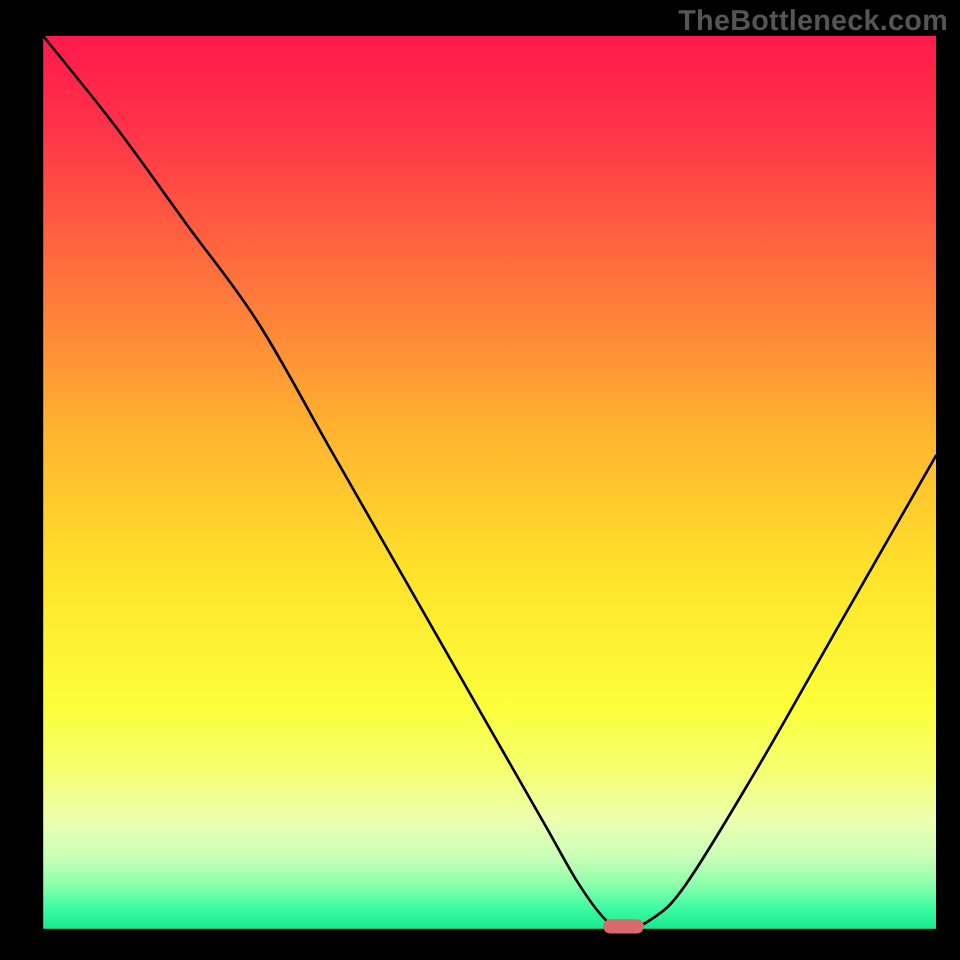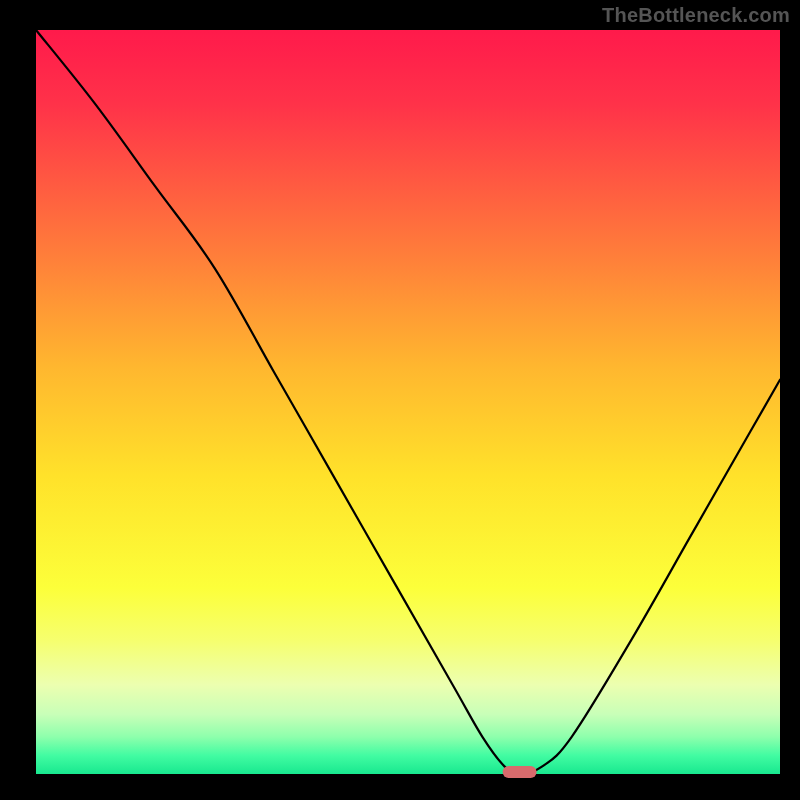--- a/index.html
+++ b/index.html
@@ -15,21 +15,21 @@
     position: relative;
     width: 800px;
     height: 800px;
     background: #000;
   }
   .attribution {
     position: absolute;
     top: 4px;
     right: 10px;
     color: #555;
-    font-size: 20px;
+    font-size: 24px;
     font-weight: 600;
     letter-spacing: 0.2px;
   }
   .plot {
     position: absolute;
     display: block;
   }
 </style>
 </head>
 <body>

